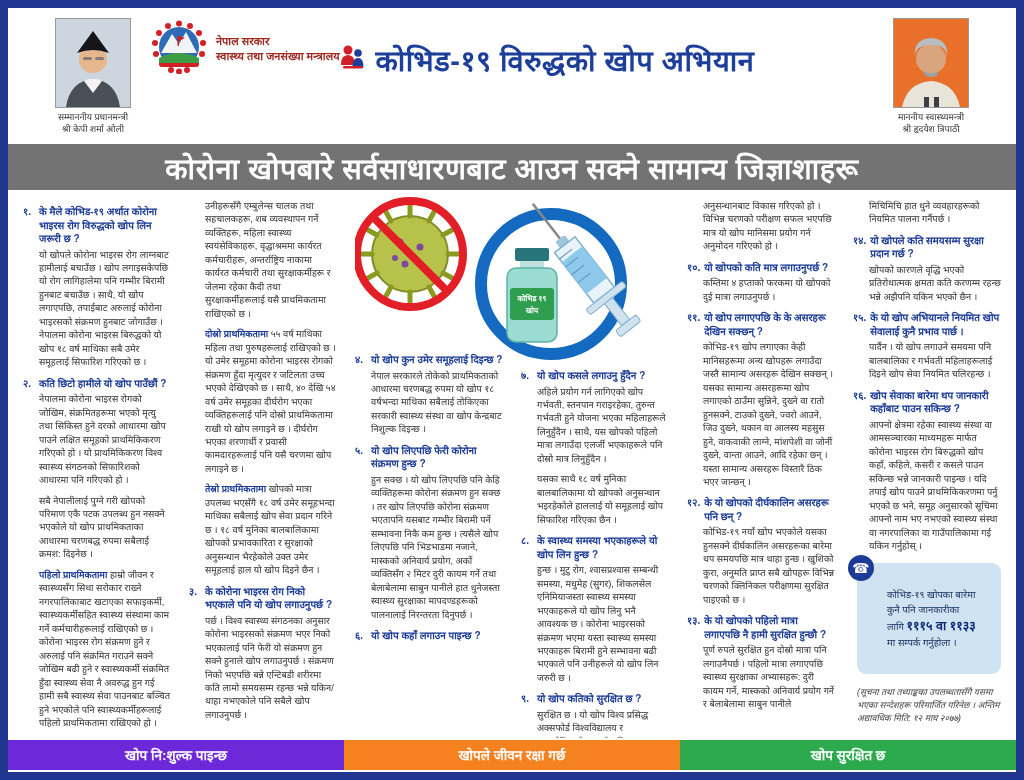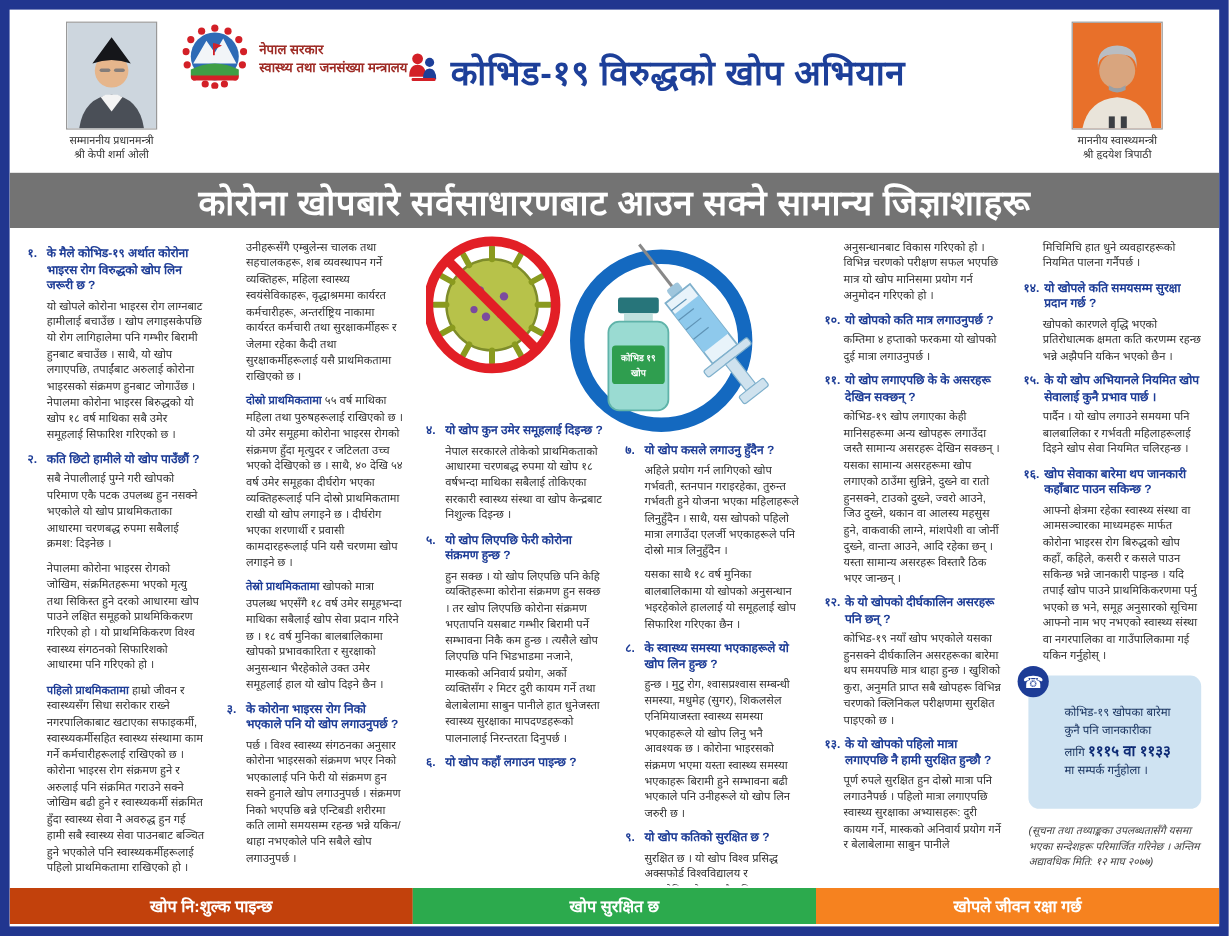--- a/index.html
+++ b/index.html
@@ -209,22 +209,22 @@
               <span class="q-num">१.</span>
               <span class="q-title">के मैले कोभिड-१९ अर्थात कोरोना भाइरस रोग विरुद्धको खोप लिन जरूरी छ ?</span>
             </div>
             <p>यो खोपले कोरोना भाइरस रोग लाग्नबाट हामीलाई बचाउँछ । खोप लगाइसकेपछि यो रोग लागिहालेमा पनि गम्भीर बिरामी हुनबाट बचाउँछ । साथै, यो खोप लगाएपछि, तपाईंबाट अरुलाई कोरोना भाइरसको संक्रमण हुनबाट जोगाउँछ । नेपालमा कोरोना भाइरस बिरुद्धको यो खोप १८ वर्ष माथिका सबै उमेर समूहलाई सिफारिश गरिएको छ ।</p>
           </div>
           <div class="qa">
             <div class="q-head">
               <span class="q-num">२.</span>
               <span class="q-title">कति छिटो हामीले यो खोप पाउँछौं ?</span>
             </div>
+            <p>नेपालमा कोरोना भाइरस रोगको जोखिम, संक्रमितहरूमा भएको मृत्यु तथा सिकिस्त हुने दरको आधारमा खोप पाउने लक्षित समूहको प्राथमिकिकरण गरिएको हो । यो प्राथमिकिकरण विश्व स्वास्थ्य संगठनको सिफारिशको आधारमा पनि गरिएको हो ।</p>
             <p>सबै नेपालीलाई पुग्ने गरी खोपको परिमाण एकै पटक उपलब्ध हुन नसक्ने भएकोले यो खोप प्राथमिकताका आधारमा चरणबद्ध रुपमा सबैलाई क्रमश: दिइनेछ ।</p>
-            <p>नेपालमा कोरोना भाइरस रोगको जोखिम, संक्रमितहरूमा भएको मृत्यु तथा सिकिस्त हुने दरको आधारमा खोप पाउने लक्षित समूहको प्राथमिकिकरण गरिएको हो । यो प्राथमिकिकरण विश्व स्वास्थ्य संगठनको सिफारिशको आधारमा पनि गरिएको हो ।</p>
             <p><b class="lead">पहिलो प्राथमिकतामा </b>हाम्रो जीवन र स्वास्थ्यसँग सिधा सरोकार राख्ने नगरपालिकाबाट खटाएका सफाइकर्मी, स्वास्थ्यकर्मीसहित स्वास्थ्य संस्थामा काम गर्ने कर्मचारीहरूलाई राखिएको छ । कोरोना भाइरस रोग संक्रमण हुने र अरुलाई पनि संक्रमित गराउने सक्ने जोखिम बढी हुने र स्वास्थ्यकर्मी संक्रमित हुँदा स्वास्थ्य सेवा नै अवरुद्ध हुन गई हामी सबै स्वास्थ्य सेवा पाउनबाट बञ्चित हुने भएकोले पनि स्वास्थ्यकर्मीहरूलाई पहिलो प्राथमिकतामा राखिएको हो ।</p>
           </div>
         </div>
       </div>
     <div class="col">
         <div class="blocks">
           <div class="qa">
             <p>उनीहरूसँगै एम्बुलेन्स चालक तथा सहचालकहरू, शब व्यवस्थापन गर्ने व्यक्तिहरू, महिला स्वास्थ्य स्वयंसेविकाहरू, वृद्धाश्रममा कार्यरत कर्मचारीहरू, अन्तर्राष्ट्रिय नाकामा कार्यरत कर्मचारी तथा सुरक्षाकर्मीहरू र जेलमा रहेका कैदी तथा सुरक्षाकर्मीहरूलाई यसै प्राथमिकतामा राखिएको छ ।</p>
             <p><b class="lead">दोस्रो प्राथमिकतामा </b>५५ वर्ष माथिका महिला तथा पुरुषहरूलाई राखिएको छ । यो उमेर समूहमा कोरोना भाइरस रोगको संक्रमण हुँदा मृत्युदर र जटिलता उच्च भएको देखिएको छ । साथै, ४० देखि ५४ वर्ष उमेर समूहका दीर्घरोग भएका व्यक्तिहरूलाई पनि दोस्रो प्राथमिकतामा राखी यो खोप लगाइने छ । दीर्घरोग भएका शरणार्थी र प्रवासी कामदारहरूलाई पनि यसै चरणमा खोप लगाइने छ ।</p>
             <p><b class="lead">तेस्रो प्राथमिकतामा </b>खोपको मात्रा उपलब्ध भएसँगै १८ वर्ष उमेर समूहभन्दा माथिका सबैलाई खोप सेवा प्रदान गरिने छ । १८ वर्ष मुनिका बालबालिकामा खोपको प्रभावकारिता र सुरक्षाको अनुसन्धान भैरहेकोले उक्त उमेर समूहलाई हाल यो खोप दिइने छैन ।</p>
@@ -354,17 +354,17 @@
         <div class="phone-badge">☎</div>
         <p><span>कोभिड-१९ खोपका बारेमा कुनै पनि जानकारीका लागि</span>
           <span class="hot-num">१११५ वा ११३३</span>
           <span>मा सम्पर्क गर्नुहोला ।</span></p>
       </div>
       <p class="note">(सूचना तथा तथ्याङ्कका उपलब्धतासँगै यसमा भएका सन्देशहरू परिमार्जित गरिनेछ । अन्तिम अद्यावधिक मिति: १२ माघ २०७७)</p>
     </div>
   </div>
 
   <div class="footer">
-      <div class="seg" style="background: #c2410c;">खोप नि:शुल्क पाइन्छ</div>
+      <div class="seg" style="background: #6d28d9;">खोप नि:शुल्क पाइन्छ</div>
+      <div class="seg" style="background: rgb(246, 130, 31);">खोपले जीवन रक्षा गर्छ</div>
       <div class="seg" style="background: rgb(44, 170, 77);">खोप सुरक्षित छ</div>
-      <div class="seg" style="background: rgb(246, 130, 31);">खोपले जीवन रक्षा गर्छ</div>
     </div>
 </div>
 
 </body></html>

